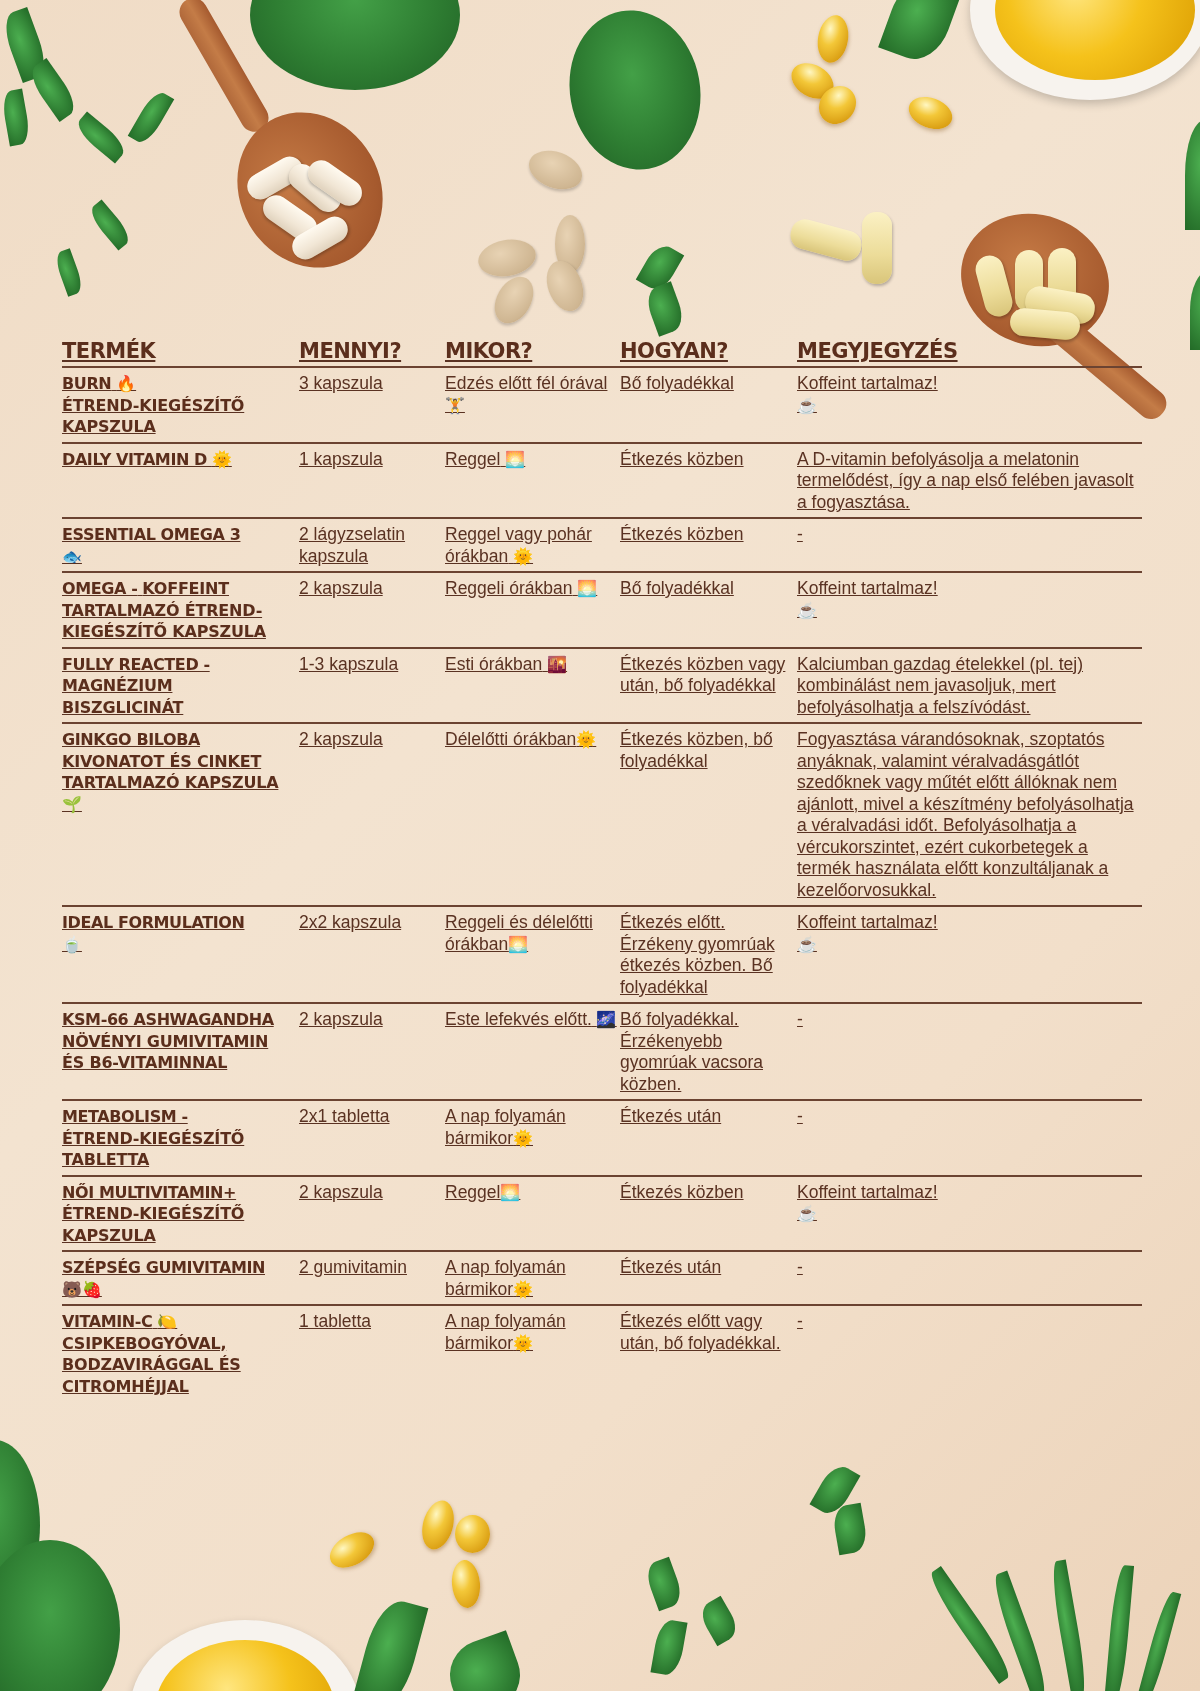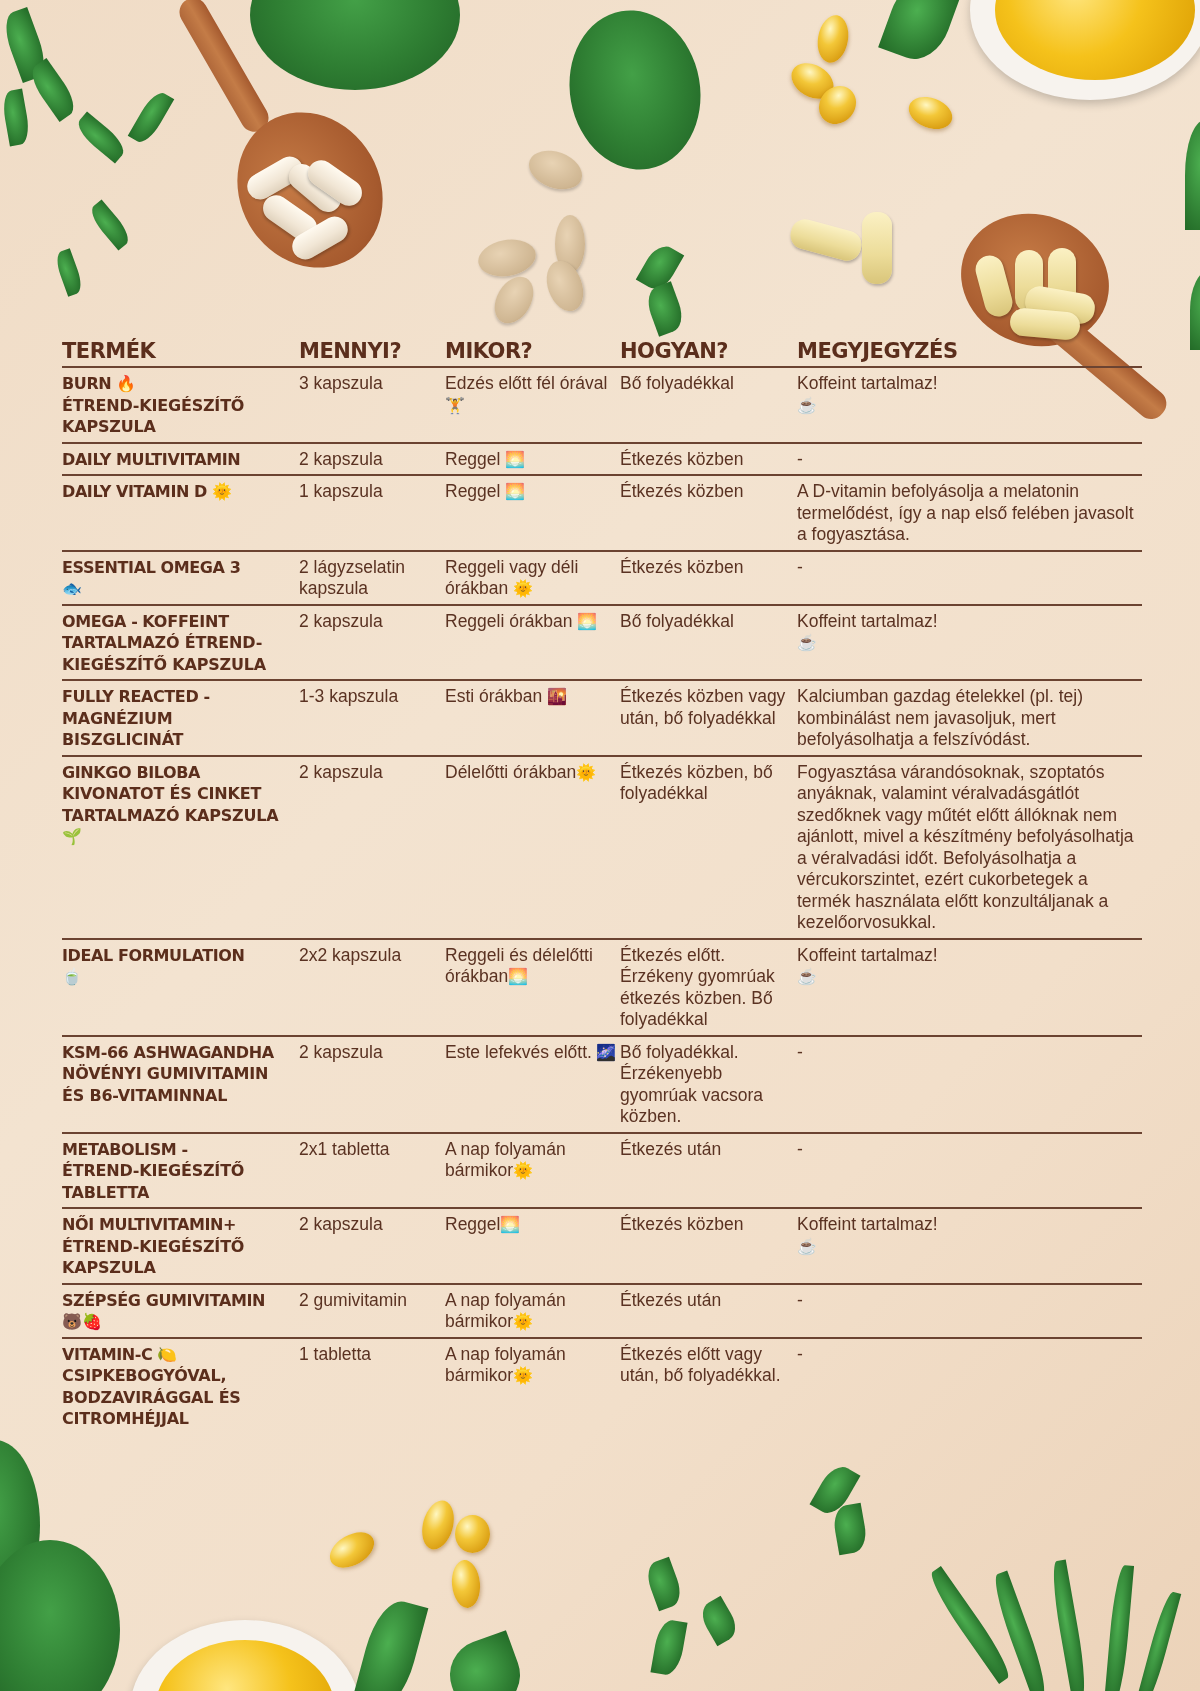--- a/index.html
+++ b/index.html
@@ -68,20 +68,21 @@
       border-radius: 50%;
       background: radial-gradient(circle at 40% 35%, #ffe680 0%, #f5c21b 45%, #d99a00 100%);
     }
 
     
     .table-wrap {
       position: absolute;
       left: 62px;
       top: 335px;
       width: 1080px;
+      text-decoration: underline;
     }
     table {
       border-collapse: collapse;
       width: 1080px;
       table-layout: fixed;
     }
     th {
       text-align: left;
       font-family: "DejaVu Sans", sans-serif;
       font-weight: 900;
@@ -222,37 +223,30 @@
     <tbody id="tbody">
 
       <tr class="row">
         <td class="product"><span class="p-bold">BURN</span> <span class="emoji">🔥</span><br><span class="p-light">ÉTREND-KIEGÉSZÍTŐ KAPSZULA</span></td>
         <td><span>3 kapszula</span></td>
         <td><span>Edzés előtt fél órával</span><span class="emoji">🏋️</span></td>
         <td><span>Bő folyadékkal</span></td>
         <td><span>Koffeint tartalmaz!</span><br><span class="emoji">☕</span></td>
       </tr>
       <tr class="row">
-        <td class="product"><span class="p-bold">DAILY MULTIVITAMIN</span></td>
-        <td><span>2 kapszula</span></td>
-        <td><span>Reggel</span> <span class="emoji">🌅</span></td>
-        <td><span>Étkezés közben</span></td>
-        <td><span>-</span></td>
-      </tr>
-      <tr class="row">
         <td class="product"><span class="p-bold">DAILY VITAMIN D</span> <span class="emoji">🌞</span></td>
         <td><span>1 kapszula</span></td>
         <td><span>Reggel</span> <span class="emoji">🌅</span></td>
         <td><span>Étkezés közben</span></td>
         <td><span>A D-vitamin befolyásolja a melatonin termelődést, így a nap első felében javasolt a fogyasztása.</span></td>
       </tr>
       <tr class="row">
         <td class="product"><span class="p-bold">ESSENTIAL OMEGA 3</span><br><span class="emoji">🐟</span></td>
         <td><span>2 lágyzselatin kapszula</span></td>
-        <td><span>Reggeli vagy déli órákban</span> <span class="emoji">🌞</span></td>
+        <td><span>Reggel vagy pohár órákban</span> <span class="emoji">🌞</span></td>
         <td><span>Étkezés közben</span></td>
         <td><span>-</span></td>
       </tr>
       <tr class="row">
         <td class="product"><span class="p-bold">OMEGA -</span> <span class="p-light">KOFFEINT TARTALMAZÓ ÉTREND-KIEGÉSZÍTŐ KAPSZULA</span></td>
         <td><span>2 kapszula</span></td>
         <td><span>Reggeli órákban</span> <span class="emoji">🌅</span></td>
         <td><span>Bő folyadékkal</span></td>
         <td><span>Koffeint tartalmaz!</span><br><span class="emoji">☕</span></td>
       </tr>

